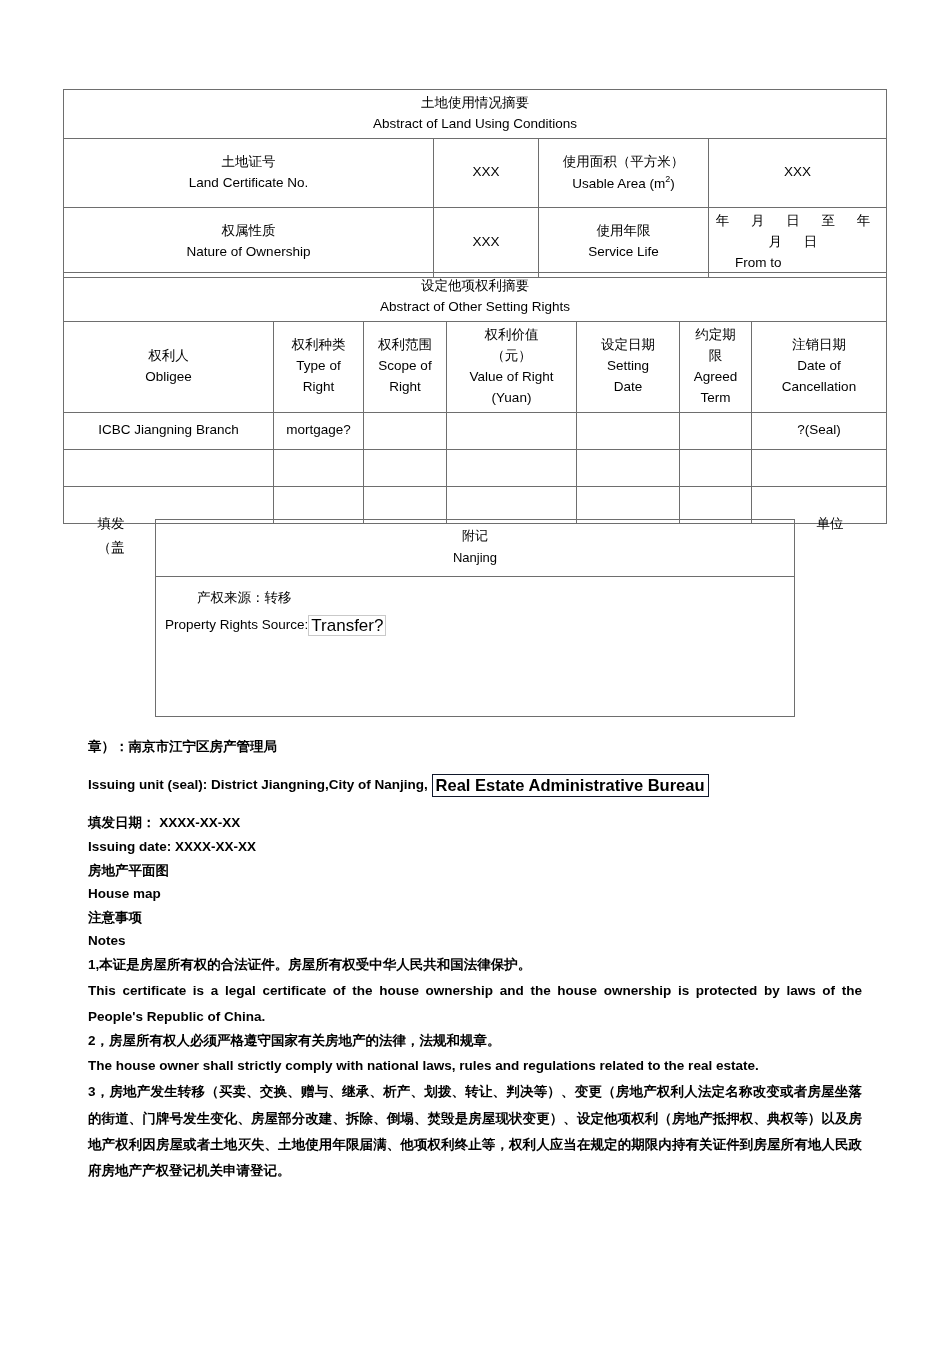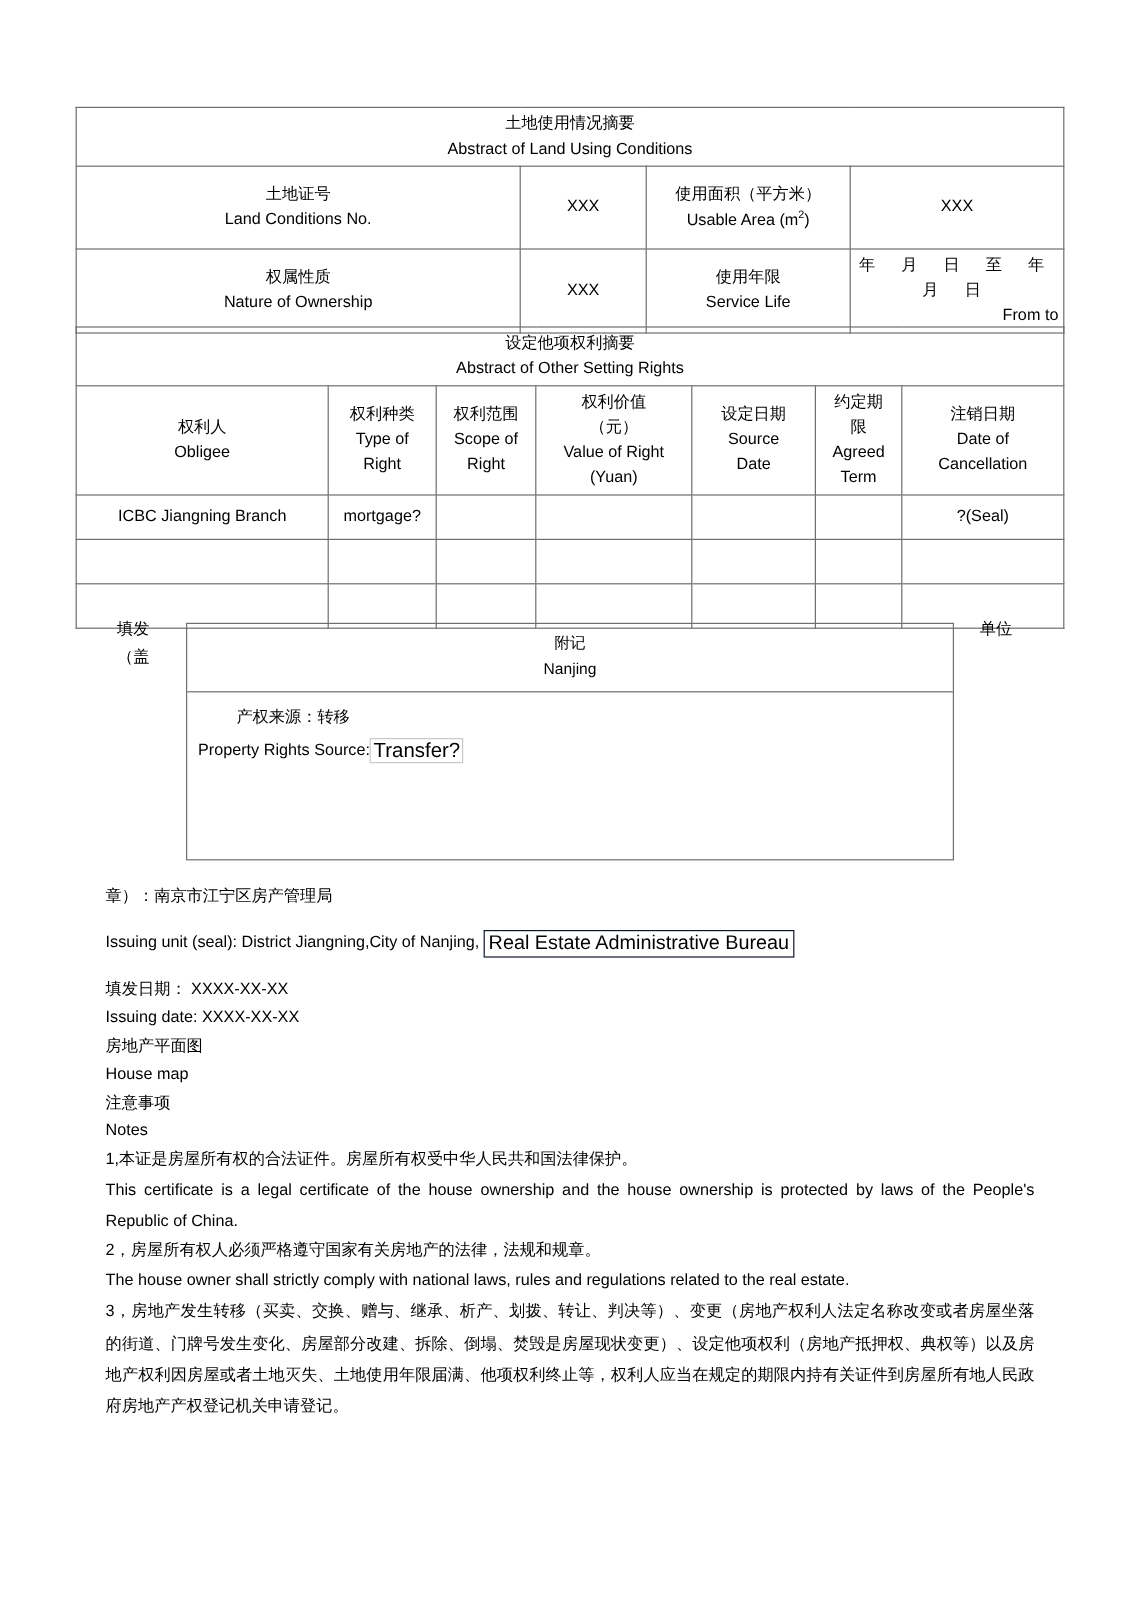--- a/index.html
+++ b/index.html
@@ -48,21 +48,21 @@
 
   .dateline {
     font-size: 13.5px;
     line-height: 1.7;
     text-align: left;
     padding-left: 6px;
   }
   .dateline .ymd { letter-spacing: 9px; }
   .dateline .fromto {
     display: block;
-    text-align: right;
+    text-align: left;
     padding-left: 22px;
   }
   .sup-m2 { font-size: 13.5px; }
   .sup-m2 sup { font-size: 9px; vertical-align: super; }
 
   .row-empty td { height: 30px; margin-top: 11px; }
   .cell-right { text-align: right; padding-right: 10px; }
 
   
   .side-label {
@@ -108,20 +108,21 @@
     vertical-align: -2px;
   }
 
   
   .textblock {
     position: absolute;
     left: 88px;
     top: 735px;
     width: 774px;
     font-size: 13.5px;
+    font-weight: bold;
   }
   .tb-line { line-height: 1.75; margin: 0; }
   .gap-md { height: 14px; }
   .box-faint {
     display: inline-block;
     border: 1px solid #0f172a;
     padding: 0 3px 1px 3px;
     font-size: 16.5px;
     line-height: 1.25;
     vertical-align: -2px;
@@ -154,21 +155,21 @@
     <tbody>
       <tr>
         <td colspan="4" class="cell-title">
           <div>土地使用情况摘要</div>
           <div>Abstract of Land Using Conditions</div>
         </td>
       </tr>
       <tr>
         <td class="cell-tall">
           <div>土地证号</div>
-          <div>Land Conditions No.</div>
+          <div>Land Certificate No.</div>
         </td>
         <td>XXX</td>
         <td>
           <div>使用面积（平方米）</div>
           <div class="sup-m2"><span>Usable Area (m</span><sup>2</sup><span>)</span></div>
         </td>
         <td>XXX</td>
       </tr>
       <tr>
         <td class="cell-tall">
@@ -221,21 +222,21 @@
           <div>Right</div>
         </td>
         <td class="cell-hdr">
           <div>权利价值</div>
           <div>（元）</div>
           <div>Value of Right</div>
           <div>(Yuan)</div>
         </td>
         <td class="cell-hdr">
           <div>设定日期</div>
-          <div>Source</div>
+          <div>Setting</div>
           <div>Date</div>
         </td>
         <td class="cell-hdr">
           <div>约定期</div>
           <div>限</div>
           <div>Agreed</div>
           <div>Term</div>
         </td>
         <td class="cell-hdr">
           <div>注销日期</div>

